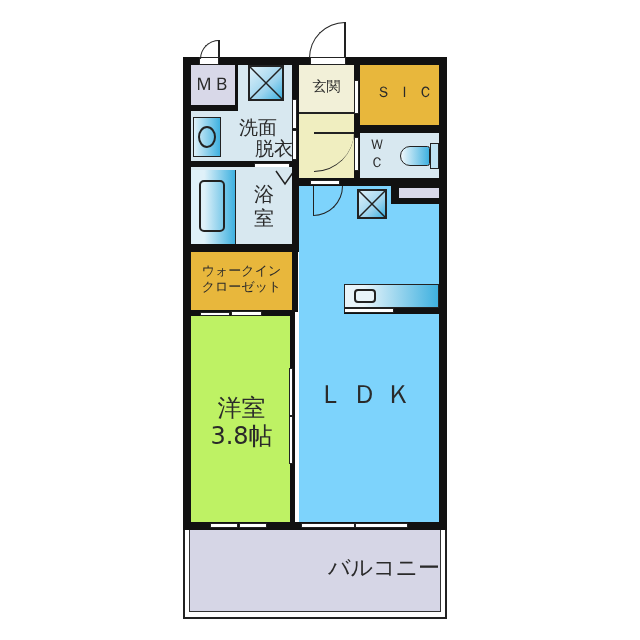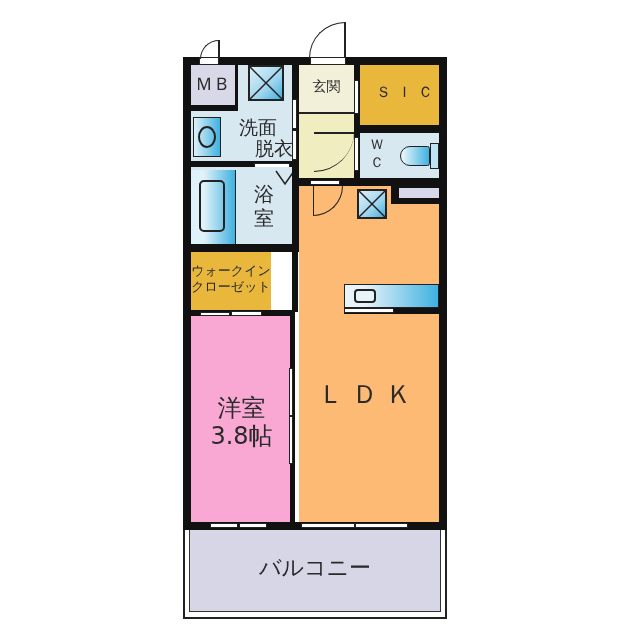--- a/index.html
+++ b/index.html
@@ -12,21 +12,21 @@
   .win { position:absolute; background:#fff; border:1px solid #222; box-sizing:border-box; }
   .door-arc { position:absolute; box-sizing:border-box; border:1.5px solid #222; }
   .xbox { position:absolute; box-sizing:border-box; border:2px solid #222;
           background:linear-gradient(135deg,#dff1f9 0%,#9dd4ee 60%,#3fb1e0 100%); }
 </style>
 </head>
 <body>
 
 <div class="abs" style="left:183px;top:527px;width:264px;height:92px;border:2px solid #222;background:#fff;"></div>
 <div class="room" style="left:189px;top:530px;width:252px;height:82px;background:#d6d6e6;border:1.5px solid #333;border-top:none;">
-  <div class="lbl" style="left:0;right:0;top:26px;font-size:22px;">バルコニー</div>
+  <div class="lbl" style="left:0;right:0;top:26px;font-size:22px;text-align:right;">バルコニー</div>
 </div>
 
 <div class="wall" style="left:183px;top:57px;width:264px;height:8px;"></div>
 <div class="wall" style="left:183px;top:57px;width:8px;height:473px;"></div>
 <div class="wall" style="left:439px;top:57px;width:8px;height:473px;"></div>
 <div class="wall" style="left:183px;top:522px;width:264px;height:8px;"></div>
 
 <div class="room" style="left:191px;top:65px;width:44px;height:40px;background:#d8d8e8;text-decoration:underline;">
   <div class="lbl" style="left:0;right:0;top:10px;font-size:18px;">ＭＢ</div>
 </div>
@@ -59,30 +59,30 @@
   </svg>
 <div class="lbl" style="left:244px;top:184px;width:40px;font-size:20px;">浴</div>
 <div class="lbl" style="left:244px;top:208px;width:40px;font-size:20px;">室</div>
 
 <div class="wall" style="left:191px;top:244px;width:107px;height:8px;"></div>
 
 <div class="wall" style="left:292px;top:57px;width:7px;height:195px;"></div>
 <div class="win" style="left:292px;top:99px;width:5px;height:30px;"></div>
 <div class="win" style="left:292px;top:130px;width:5px;height:30px;"></div>
 
-<div class="room" style="left:191px;top:252px;width:80px;height:58px;background:#e8b73c;">
+<div class="room" style="left:191px;top:252px;width:101px;height:58px;background:#e8b73c;">
   <div class="lbl" style="left:0;right:0;top:12px;font-size:13px;">ウォークイン</div>
   <div class="lbl" style="left:0;right:0;top:28px;font-size:13px;">クローゼット</div>
 </div>
 <div class="wall" style="left:292px;top:252px;width:6px;height:60px;"></div>
 <div class="wall" style="left:191px;top:310px;width:104px;height:6px;"></div>
 <div class="win" style="left:200px;top:312px;width:30px;height:4px;"></div>
 <div class="win" style="left:231px;top:311px;width:31px;height:5px;"></div>
 
-<div class="room" style="left:191px;top:316px;width:101px;height:206px;background:#f9a8d4;">
+<div class="room" style="left:191px;top:316px;width:101px;height:206px;background:#bef264;">
   <div class="lbl" style="left:0;right:0;top:80px;font-size:24px;">洋室</div>
   <div class="lbl" style="left:0;right:0;top:108px;font-size:24px;">3.8帖</div>
 </div>
 <div class="wall" style="left:290px;top:316px;width:5px;height:206px;"></div>
 <div class="win" style="left:289px;top:368px;width:4px;height:48px;background:#fff;"></div>
 <div class="win" style="left:289px;top:416px;width:4px;height:48px;background:#fff;"></div>
 <div class="win" style="left:210px;top:523px;width:28px;height:5px;"></div>
 <div class="win" style="left:239px;top:523px;width:28px;height:5px;"></div>
 
 <div class="room" style="left:299px;top:65px;width:55px;height:48px;background:#f2f0d8;">
@@ -105,21 +105,21 @@
 
 <div class="room" style="left:360px;top:133px;width:79px;height:45px;background:#d8e8f0;">
   <div class="lbl" style="left:4px;width:26px;top:4px;font-size:14px;">Ｗ</div>
   <div class="lbl" style="left:4px;width:26px;top:22px;font-size:14px;">Ｃ</div>
   <div class="abs" style="left:40px;top:13px;width:30px;height:20px;border:1.5px solid #222;border-radius:12px 3px 3px 12px;background:linear-gradient(90deg,#f0f8fc,#3fb1e0);"></div>
   <div class="abs" style="left:70px;top:10px;width:9px;height:26px;border:1.5px solid #222;background:#bfe3f3;"></div>
 </div>
 <div class="wall" style="left:299px;top:178px;width:140px;height:8px;"></div>
 <div class="win" style="left:310px;top:180px;width:30px;height:5px;"></div>
 
-<div class="room" style="left:299px;top:186px;width:140px;height:336px;background:#fdba74;">
+<div class="room" style="left:299px;top:186px;width:140px;height:336px;background:#7dd3fc;">
   <div class="lbl" style="left:0;right:0;top:195px;font-size:26px;letter-spacing:8px;">ＬＤＫ</div>
 </div>
 
 <div class="door-arc" style="left:313px;top:186px;width:30px;height:30px;border-top:none;border-left:1.5px solid #222;border-right:1.5px solid #222;border-bottom:1.5px solid #222;border-radius:0 0 30px 0;border-left-color:#222;"></div>
 
 <div class="xbox" style="left:357px;top:189px;width:30px;height:30px;">
   <svg width="26" height="26" style="position:absolute;left:0;top:0;">
       <line x1="0" y1="0" x2="26" y2="26" stroke="#222" stroke-width="1.5"></line>
       <line x1="26" y1="0" x2="0" y2="26" stroke="#222" stroke-width="1.5"></line>
     </svg>

